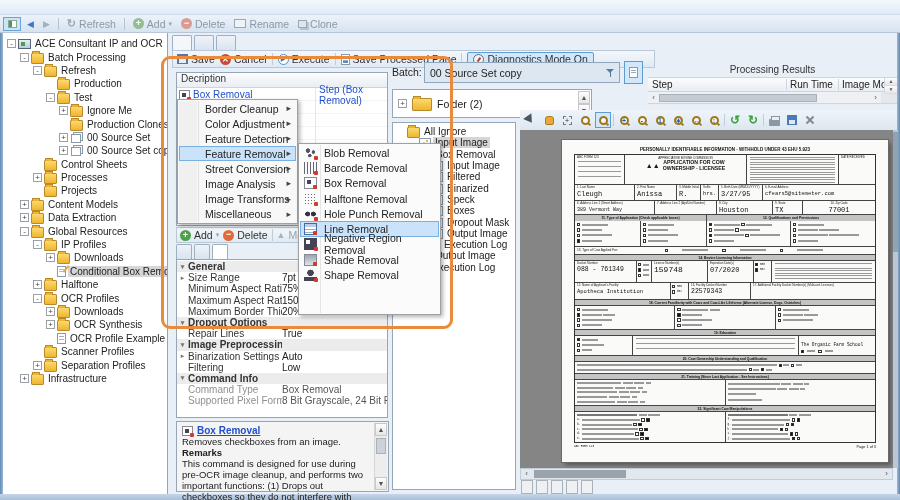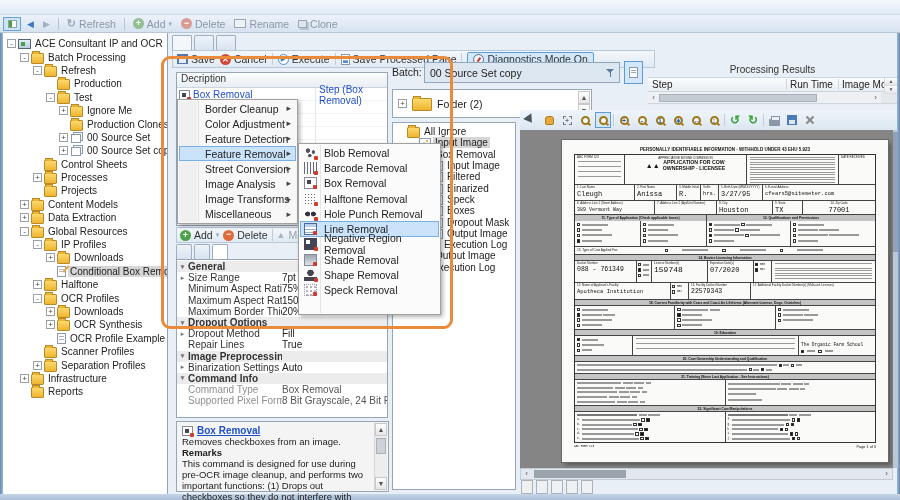--- a/index.html
+++ b/index.html
@@ -449,25 +449,20 @@
       <div class="trow" style="padding-left: 30px;">
         <span class="exp">+</span>
         <span class="ico ico-folder"></span>
         <span class="lbl">Separation Profiles</span>
       </div>
       <div class="trow" style="padding-left: 17px;">
         <span class="exp">+</span>
         <span class="ico ico-folder"></span>
         <span class="lbl">Infrastructure</span>
       </div>
-      <div class="trow" style="padding-left: 17px;">
-        <span class="exp" style="visibility: hidden;"></span>
-        <span class="ico ico-folder"></span>
-        <span class="lbl">Reports</span>
-      </div>
     </div>
 
   <div class="tabs-main">
 
   <div class="tab active"></div>
       <div class="tab"></div>
       <div class="tab"></div>
     </div>
 
   <div class="ctoolbar">
@@ -562,38 +557,38 @@
         <span class="pg"></span>
         <span class="pn">Maximum Border Thickn</span>
         <span class="pv">20%</span>
       </div>
       <div class="prow psec">
         <span class="pg">▾</span>
         <span class="pn">Dropout Options</span>
         <span class="pv"></span>
       </div>
       <div class="prow">
-        <span class="pg">▸</span>
-        <span class="pn">Dropout Method</span>
-        <span class="pv">Fill</span>
-      </div>
-      <div class="prow">
         <span class="pg"></span>
         <span class="pn">Repair Lines</span>
         <span class="pv">True</span>
       </div>
       <div class="prow psec">
         <span class="pg">▾</span>
         <span class="pn">Image Preprocessing</span>
         <span class="pv"></span>
       </div>
       <div class="prow">
         <span class="pg">▸</span>
         <span class="pn">Binarization Settings</span>
         <span class="pv">Auto</span>
+      </div>
+      <div class="prow">
+        <span class="pg"></span>
+        <span class="pn">Filtering</span>
+        <span class="pv">Low</span>
       </div>
       <div class="prow psec">
         <span class="pg">▾</span>
         <span class="pn">Command Info</span>
         <span class="pv"></span>
       </div>
       <div class="prow dim">
         <span class="pg"></span>
         <span class="pn">Command Type</span>
         <span class="pv">Box Removal</span>
@@ -1357,21 +1352,17 @@
         <span>Negative Region Removal</span>
       </div>
       <div class="srow">
         <span class="sico ico-shade"></span>
         <span>Shade Removal</span>
       </div>
       <div class="srow">
         <span class="sico ico-shape"></span>
         <span>Shape Removal</span>
       </div>
-      <div class="srow">
-        <span class="sico ico-speck"></span>
-        <span>Speck Removal</span>
-      </div>
     </div>
 
   <div class="orange-box"></div>
 
 </div>
 
 </body></html>

